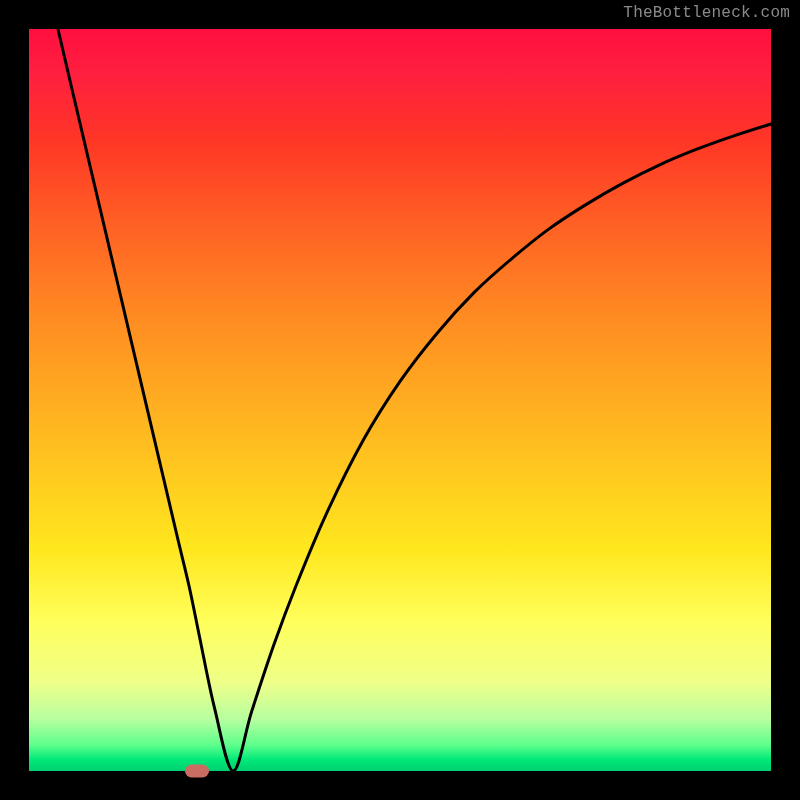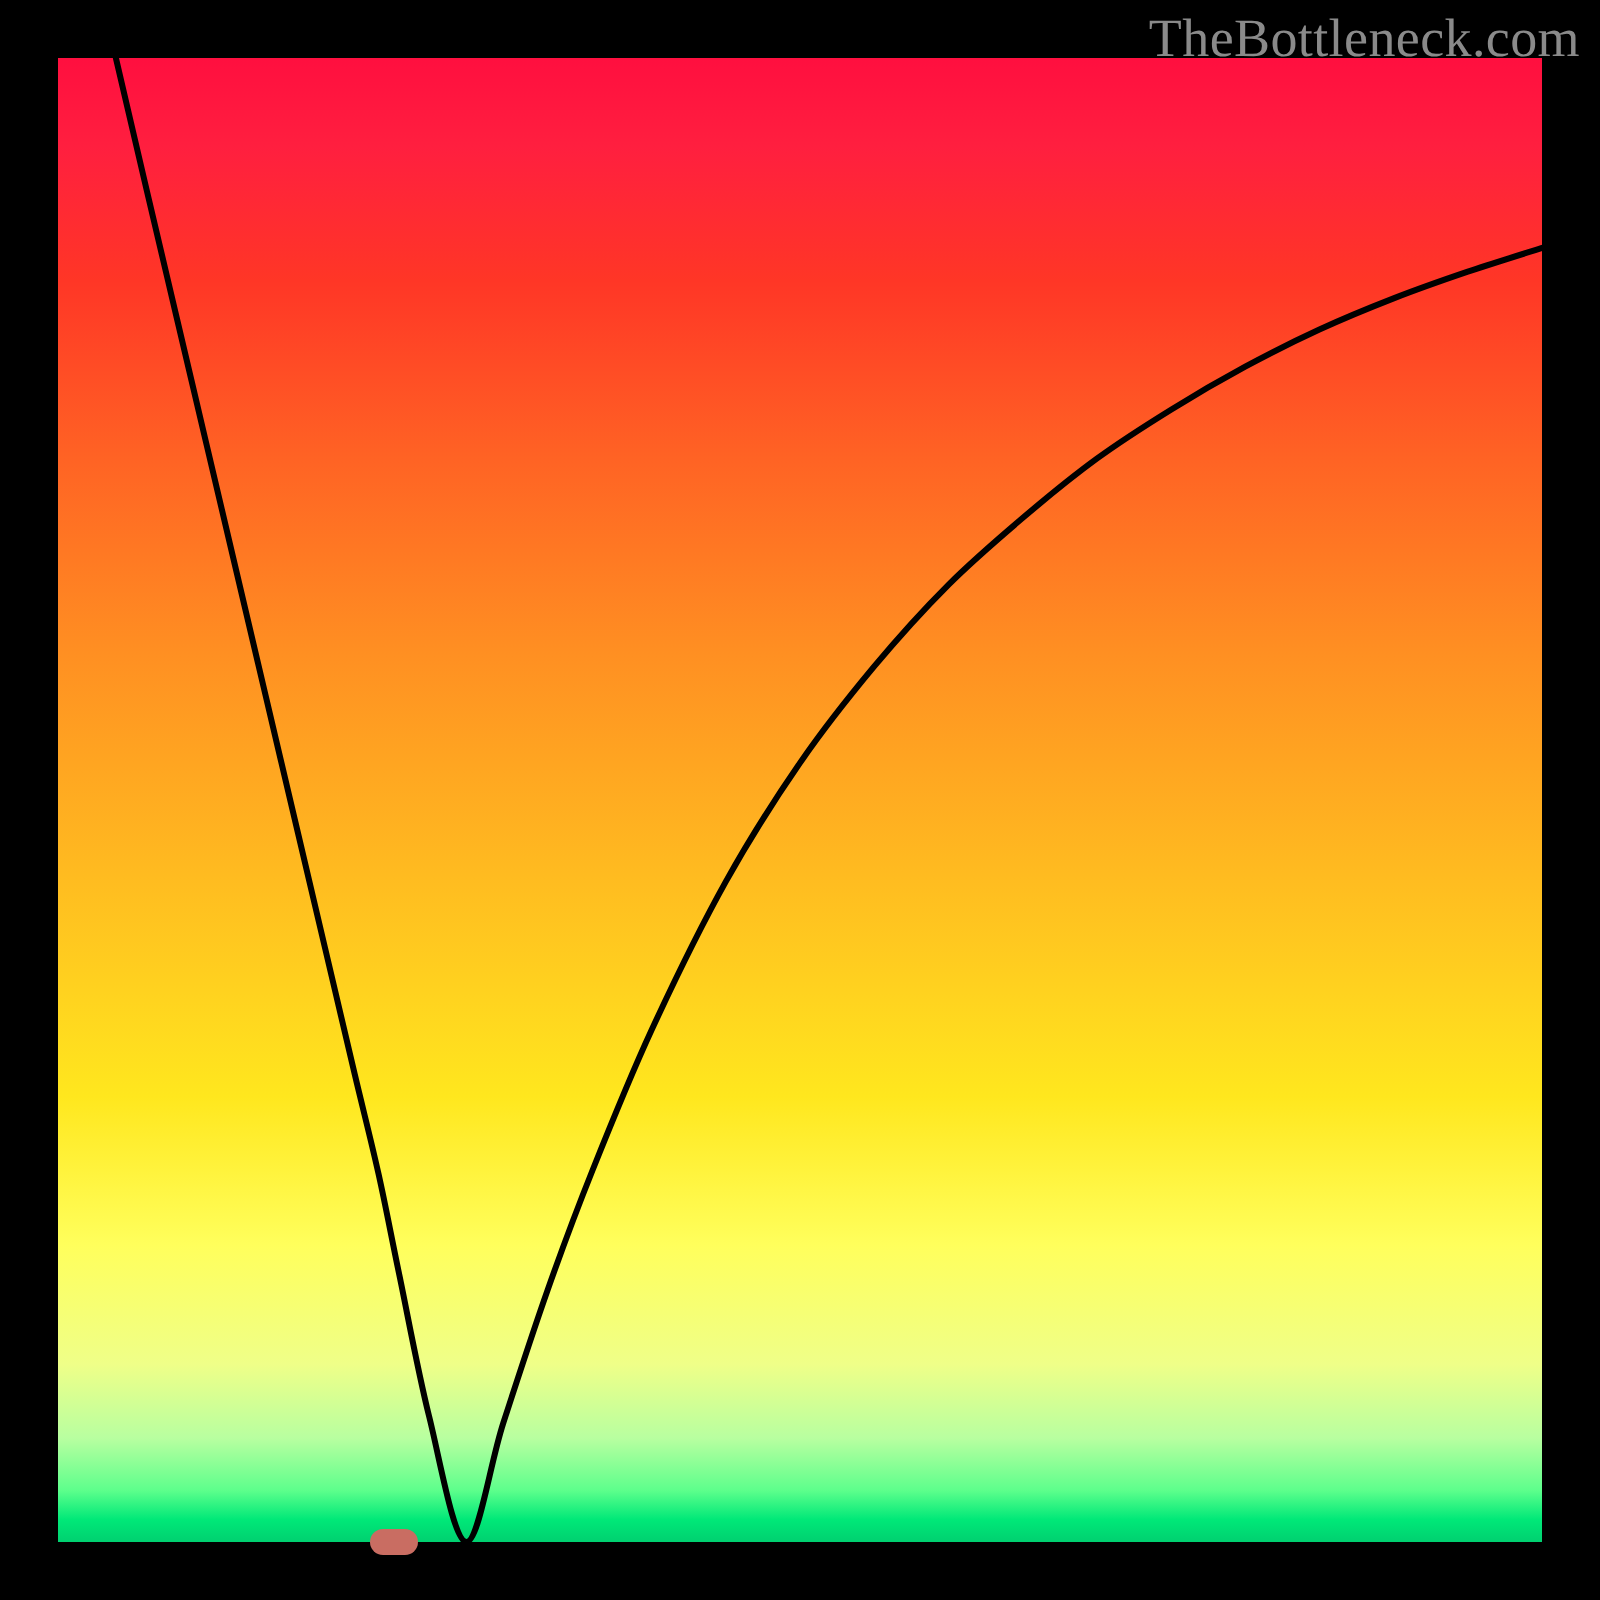--- a/index.html
+++ b/index.html
@@ -29,22 +29,22 @@
       #b8ffa0 93%,
       #5eff8c 96.5%,
       #00e878 98.5%,
       #00d070 100%
     );
   }
   .watermark {
     position: absolute;
     top: 4px;
     right: 10px;
-    font-family: Liberation Serif, serif;
-    font-size: 27px;
+    font-family: Liberation Mono, monospace;
+    font-size: 16px;
     color: #8a8a8a;
     letter-spacing: 0.2px;
   }
   svg.curve {
     position: absolute;
     left: 0;
     top: 0;
     width: 742px;
     height: 742px;
     overflow: visible;

